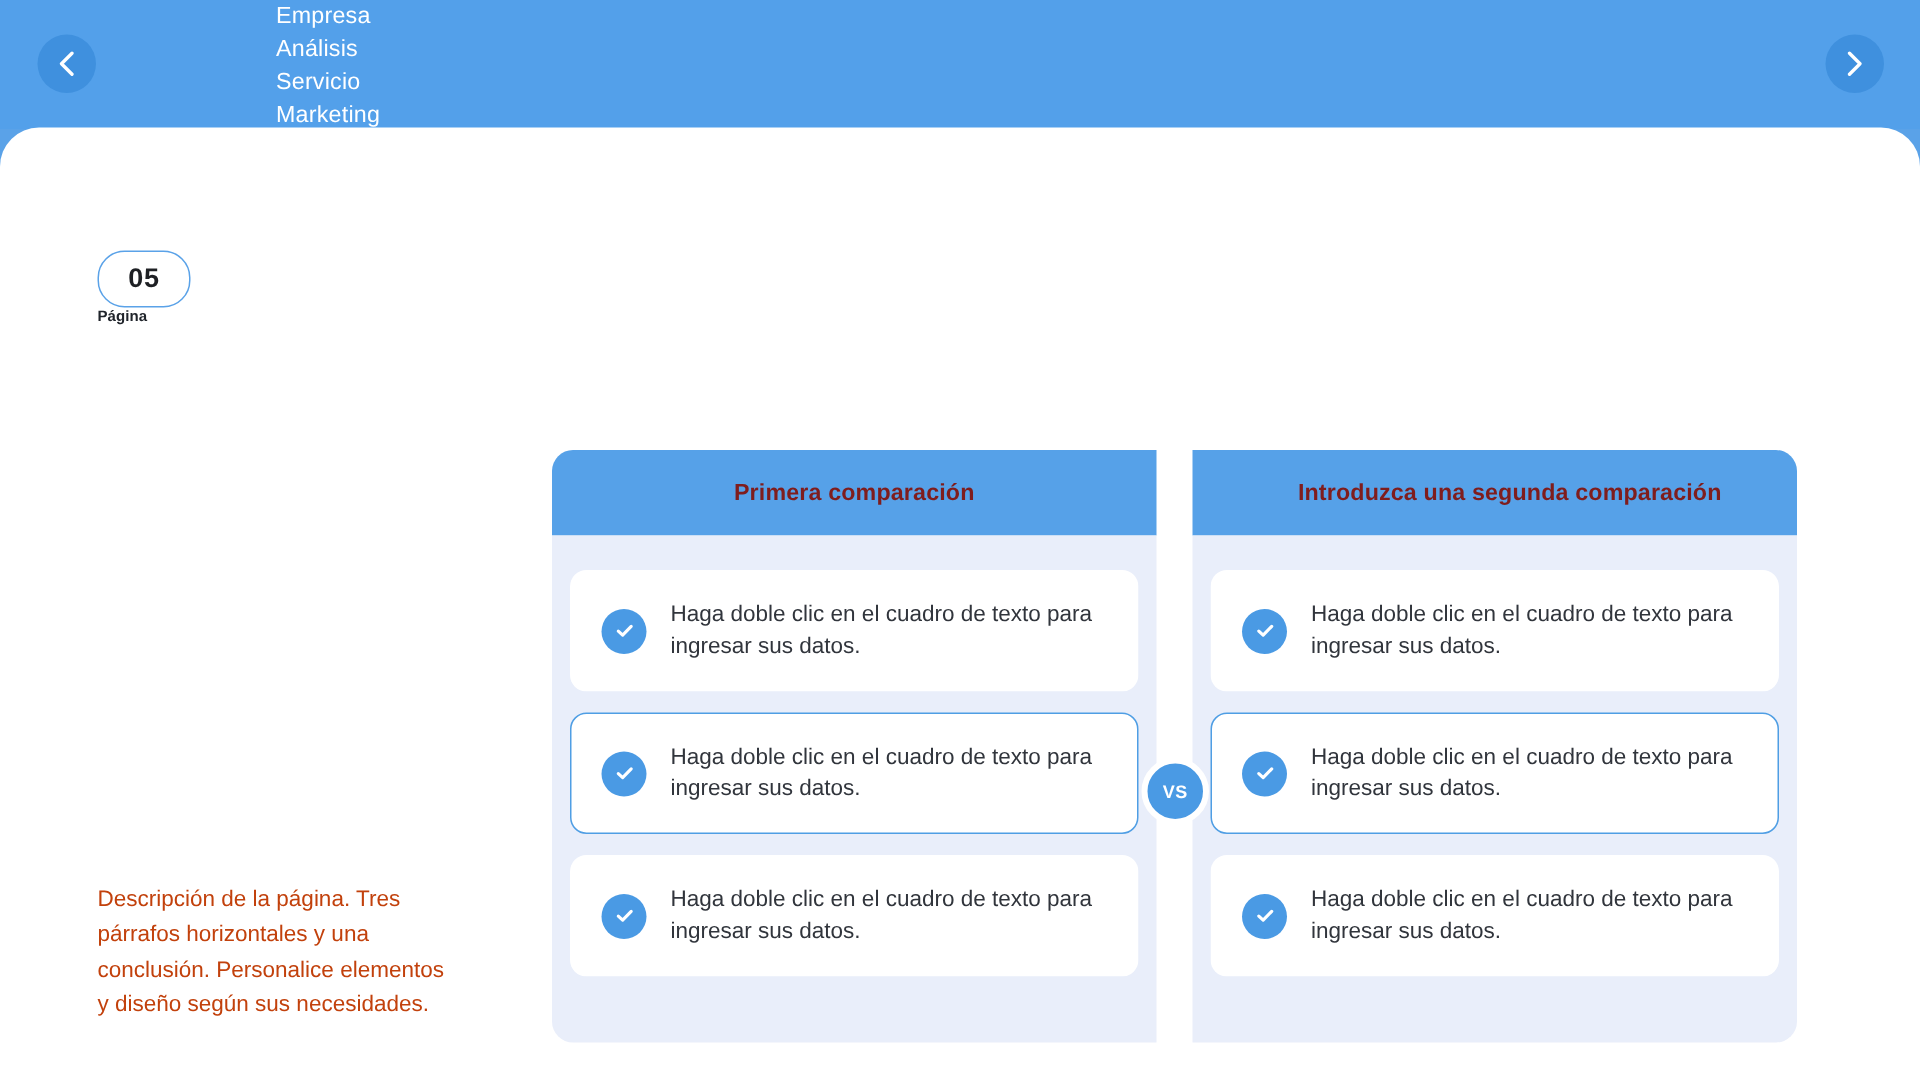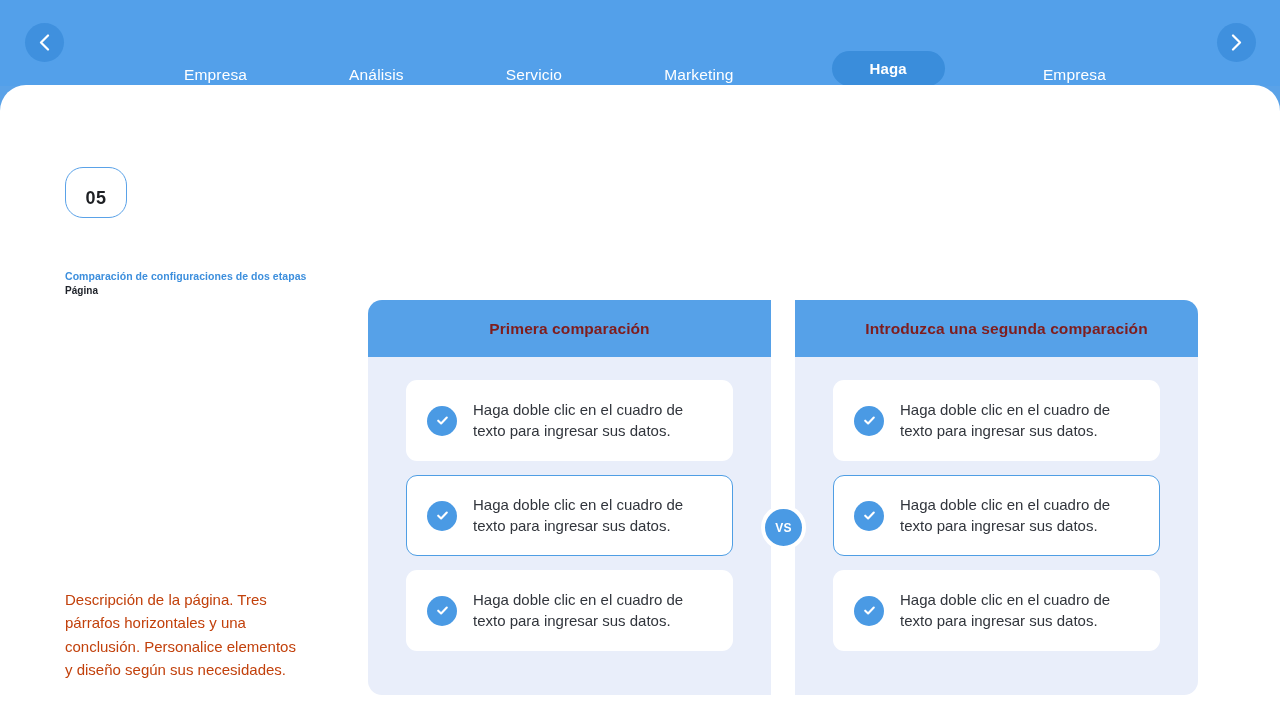--- a/index.html
+++ b/index.html
@@ -42,23 +42,24 @@
   .nav-arrow.right { left: 1217px; }
   .nav-arrow svg { display: block; }
 
   .nav-items {
     position: absolute;
     left: 180px;
     top: 0;
     width: 950px;
     height: 86px;
     display: flex;
-    align-items: flex-end;
+    align-items: flex-start;
     justify-content: space-between;
     padding-right: 20px;
+    flex-direction: column;
   }
 
   .nav-item {
     font-size: 15.5px;
     color: #ffffff;
     letter-spacing: 0.15px;
     white-space: nowrap;
     cursor: pointer;
     padding: 2px 4px;
   }
@@ -86,21 +87,21 @@
   .left-col {
     position: absolute;
     left: 65px;
     top: 82px;
     width: 290px;
   }
 
   .num-badge {
     display: inline-block;
     min-width: 62px;
-    padding: 20px 16px 8px;
+    padding: 7px 16px 8px;
     border: 1.6px solid #5aa2e8;
     border-radius: 18px;
     text-align: center;
     font-size: 18px;
     font-weight: bold;
     color: #1e2024;
     letter-spacing: 0.5px;
   }
 
   .sub-heading {
@@ -154,21 +155,21 @@
     color: #7f1d1d;
     font-size: 15.5px;
     font-weight: bold;
     letter-spacing: 0.1px;
   }
   .card.card-a .card-header { border-radius: 14px 0 0 0; }
   .card.card-b .card-header { border-radius: 0 14px 0 0; padding-left: 20px; }
 
   .card-body {
     background: #e9eefa;
-    padding: 23px 38px 28px;
+    padding: 23px 12px 28px;
     min-height: 338px;
   }
   .card.card-a .card-body { border-radius: 0 0 0 14px; }
   .card.card-b .card-body { border-radius: 0 0 14px 0; }
 
   .row {
     display: flex;
     align-items: center;
     gap: 16px;
     background: #ffffff;
@@ -250,21 +251,20 @@
     <div class="nav-item">Marketing</div>
     <div class="nav-item active">Haga</div>
     <div class="nav-item">Empresa</div>
   </div>
 </div>
 
 <div class="panel">
 
   <div class="left-col">
     <div class="num-badge">05</div>
-    <div class="sub-heading">Comparación de configuraciones de dos etapas</div>
     <div class="sub-heading-2">Página</div>
   </div>
 
   <div class="left-desc">Descripción de la página. Tres párrafos horizontales y una conclusión. Personalice elementos y diseño según sus necesidades.</div>
 
   <div class="cards">
 
     <div class="card card-a">
       <div class="card-header">Primera comparación</div>
       <div class="card-body">

